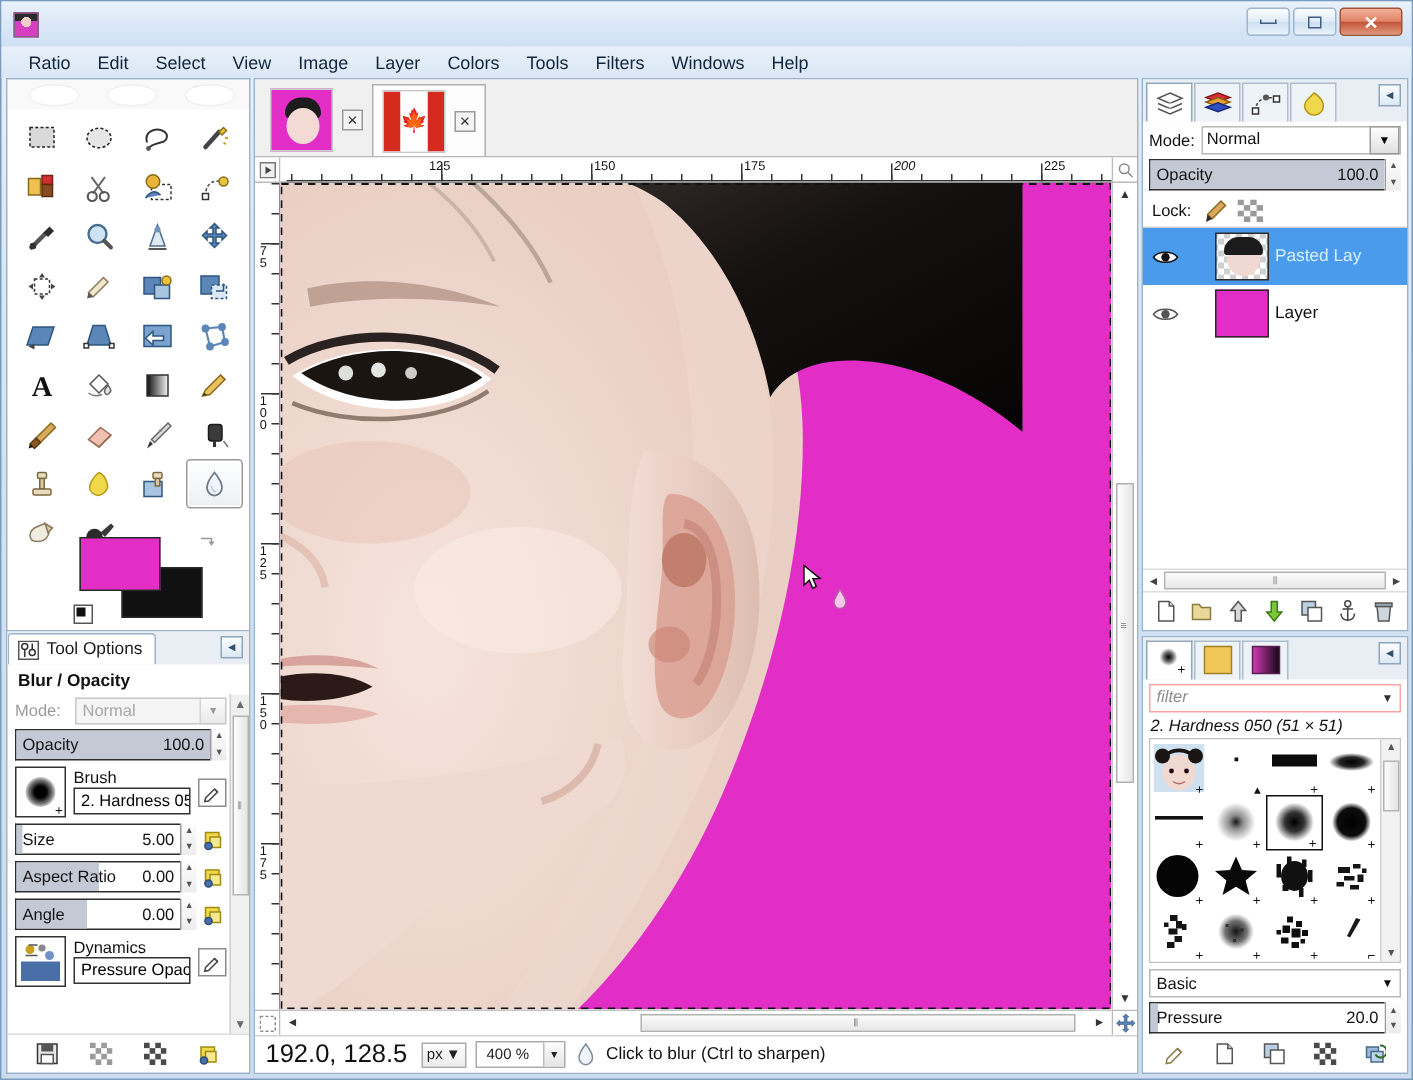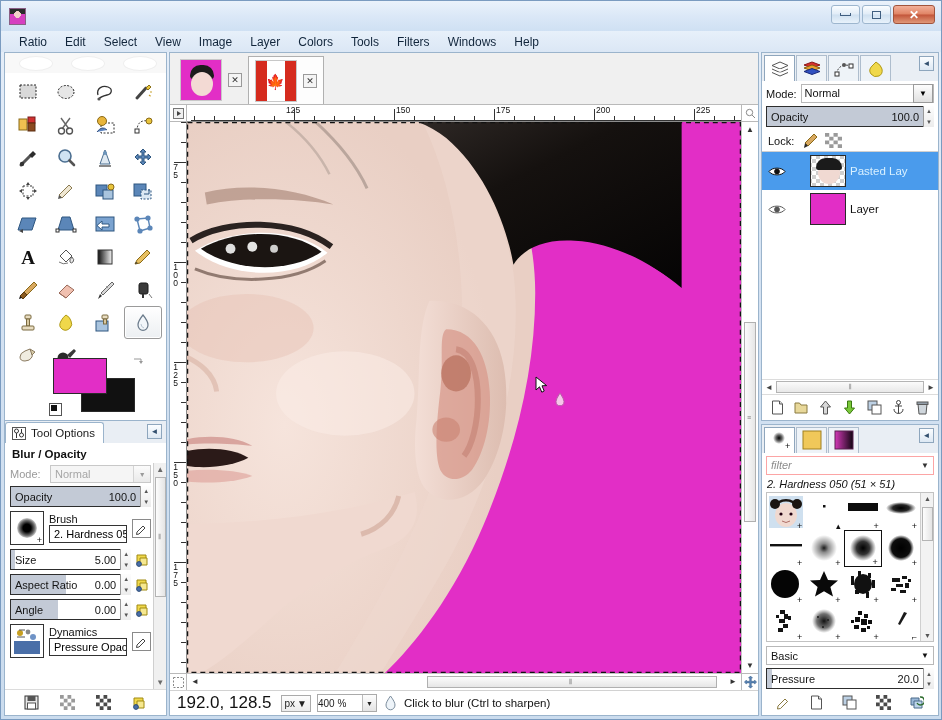--- a/index.html
+++ b/index.html
@@ -179,21 +179,21 @@
   #qm-bl{width:17px;border-right:1px solid #b9b9b9;border-top:1px solid #b9b9b9;background:#fff;display:flex;align-items:center;justify-content:center;}
   #hscroll{flex:1;background:#fff;border-top:1px solid #c4c4c4;position:relative;}
   #hscroll .arw{position:absolute;top:3px;font-size:8px;color:#333;}
   #hscroll .thumb{position:absolute;top:2px;height:12px;background:linear-gradient(180deg,#fcfcfc,#e6e6e6);border:1px solid #b0b0b0;}
   #hscroll .grip{position:absolute;top:4px;font-size:7px;color:#777;}
   #nav-btn{width:17px;border-left:1px solid #b9b9b9;border-top:1px solid #b9b9b9;background:#fff;display:flex;align-items:center;justify-content:center;}
   #statusbar{height:25px;display:flex;align-items:center;gap:6px;padding:0 4px;background:#fff;border-top:1px solid #d2d2d2;flex:0 0 auto;}
   #pos-label{font-size:17px;color:#111;padding:0 3px;}
   .unitsel{height:17px;border:1px solid #aaa;background:linear-gradient(180deg,#fdfdfd,#ececec);display:flex;align-items:center;padding:0 3px;gap:2px;font-size:10px;color:#222;}
   .zoomsel{height:18px;border:1px solid #aaa;background:#fff;display:flex;align-items:center;font-size:10px;color:#222;}
-  .zoomsel .zv{width:44px;text-align:left;padding-right:3px;}
+  .zoomsel .zv{width:44px;text-align:center;padding-right:3px;}
   .zoomsel .za{width:14px;height:16px;border-left:1px solid #bbb;background:linear-gradient(180deg,#fdfdfd,#e4e4e4);display:flex;align-items:center;justify-content:center;font-size:7px;}
   #status-text{font-size:11.5px;color:#111;}
 
   
   #canvas-img{position:absolute;left:0;top:0;width:100%;height:100%;}
   #cursor{position:absolute;width:14px;height:18px;pointer-events:none;}
   #brush-cursor{position:absolute;width:14px;height:15px;pointer-events:none;}
 
   
   #right-dock{width:178px;flex:0 0 auto;display:flex;flex-direction:column;gap:3px;}
@@ -759,21 +759,21 @@
                 <path d="M4 3 l4 2.5 -4 2.5z" fill="#444"></path>
               </svg>
           </div>
           <div id="hruler">
               <span class="hticklbl" style="left: 99px;">125</span>
               <span class="htick" style="left: 107px; height: 12px;"></span>
               <span class="hticklbl" style="left: 209px;">150</span>
               <span class="htick" style="left: 207px; height: 12px;"></span>
               <span class="hticklbl" style="left: 309px;">175</span>
               <span class="htick" style="left: 307px; height: 12px;"></span>
-              <span class="hticklbl" style="left: 409px;">200</span>
+              <span class="hticklbl" style="left: 409px; font-style: italic;">200</span>
               <span class="htick" style="left: 407px; height: 12px;"></span>
               <span class="hticklbl" style="left: 509px;">225</span>
               <span class="htick" style="left: 507px; height: 12px;"></span>
               <span class="htick" style="left: 7px; height: 5px;"></span>
               <span class="htick" style="left: 27px; height: 5px;"></span>
               <span class="htick" style="left: 47px; height: 5px;"></span>
               <span class="htick" style="left: 67px; height: 5px;"></span>
               <span class="htick" style="left: 87px; height: 5px;"></span>
               <span class="htick" style="left: 107px; height: 5px;"></span>
               <span class="htick" style="left: 127px; height: 5px;"></span>

